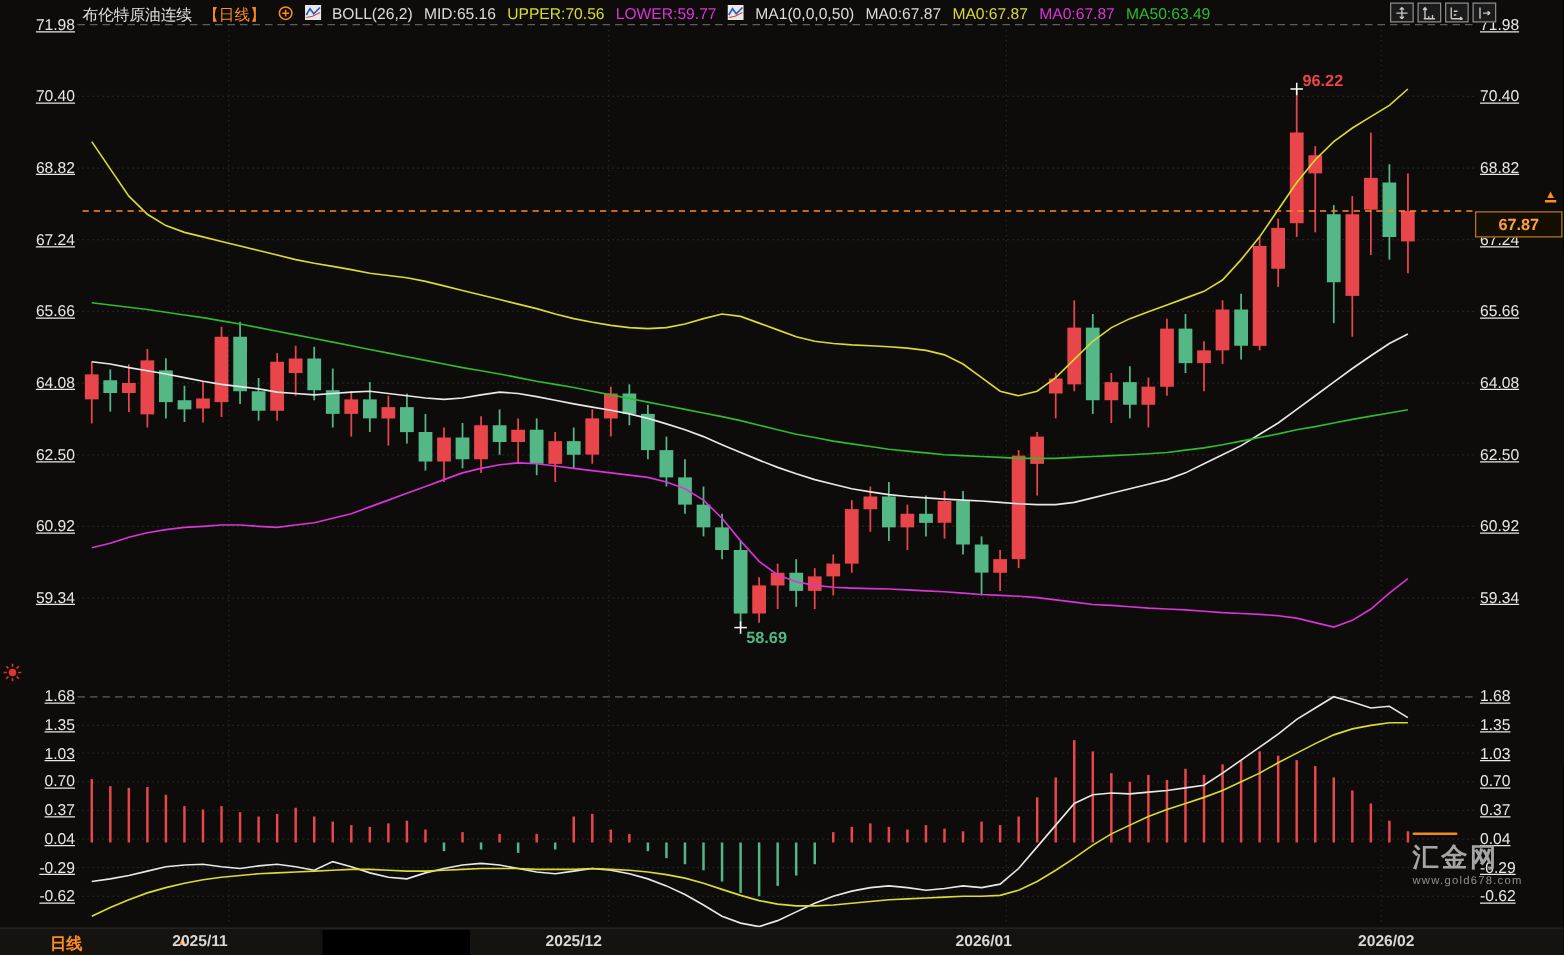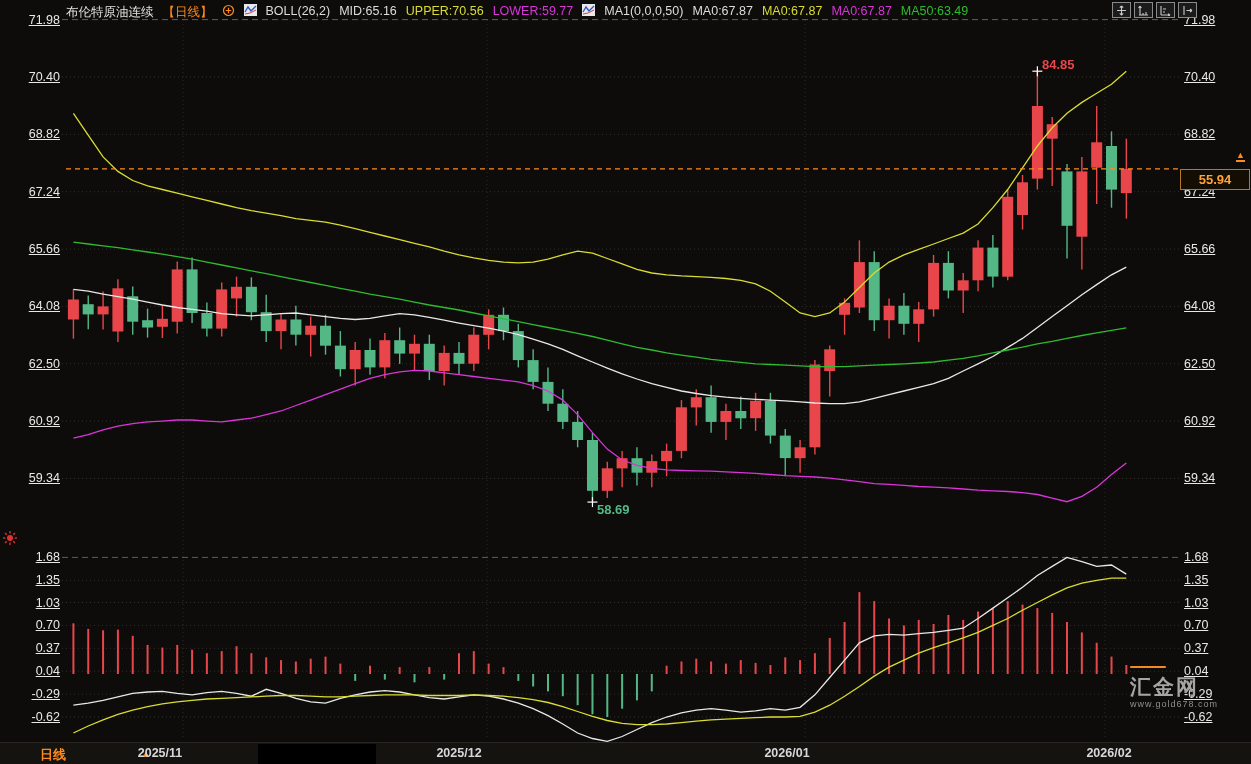--- a/index.html
+++ b/index.html
@@ -376,28 +376,28 @@
         <line x1="1" y1="8" x2="3.4" y2="8"></line>
           <line x1="12.6" y1="8" x2="15" y2="8"></line>
         <line x1="3" y1="3" x2="4.7" y2="4.7"></line>
           <line x1="11.3" y1="11.3" x2="13" y2="13"></line>
         <line x1="3" y1="13" x2="4.7" y2="11.3"></line>
           <line x1="11.3" y1="4.7" x2="13" y2="3"></line>
       </g>
     </svg>
   </div>
 
-  <div class="ann" style="left:1042px;top:57px;color:#e8464a;">84.85</div>
+  <div class="ann" style="left:1042px;top:57px;color:#e8464a;">96.22</div>
   <div class="ann" style="left:597px;top:502px;color:#54b786;">58.69</div>
 
   <div class="parrow">
       <div>▲</div>
       <div class="bar"></div>
     </div>
-  <div class="ptag">55.94</div>
+  <div class="ptag">67.87</div>
 
   <div id="overlays">
       <div class="axl l" style="top: 19.646px;">71.98</div>
       <div class="axl r" style="top: 19.646px;">71.98</div>
       <div class="axl l" style="top: 77px;">70.40</div>
       <div class="axl r" style="top: 77px;">70.40</div>
       <div class="axl l" style="top: 134.354px;">68.82</div>
       <div class="axl r" style="top: 134.354px;">68.82</div>
       <div class="axl l" style="top: 191.708px;">67.24</div>
       <div class="axl r" style="top: 191.708px;">67.24</div>

